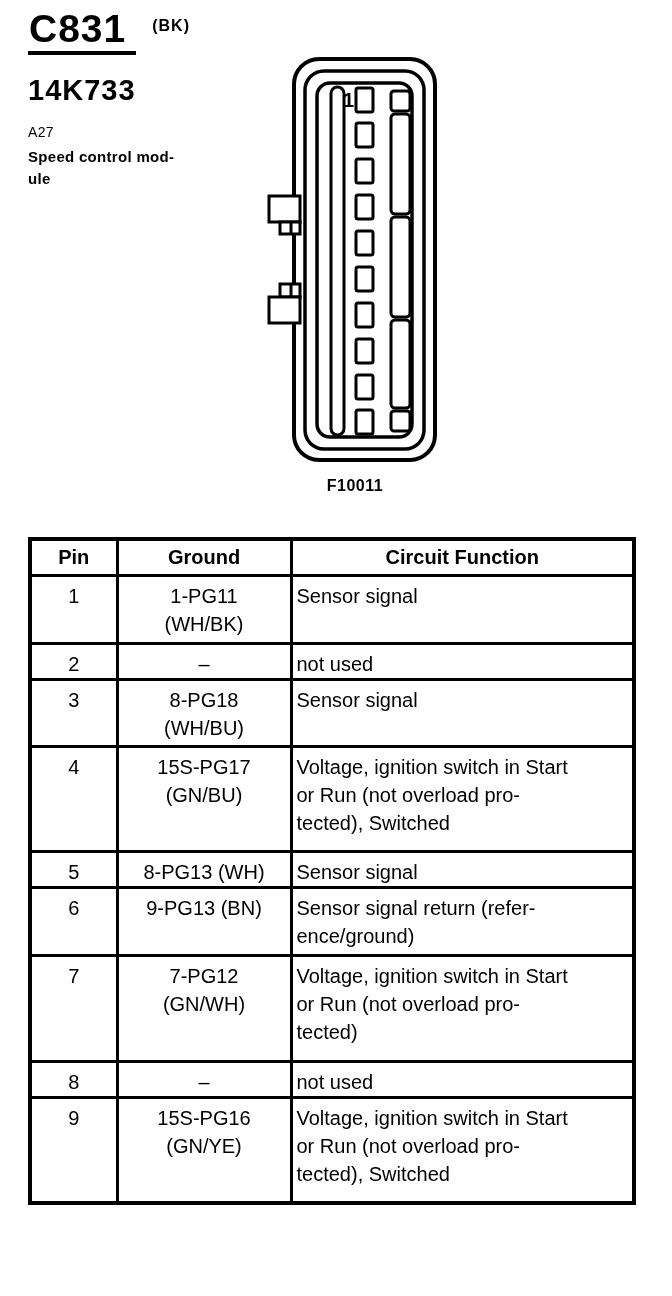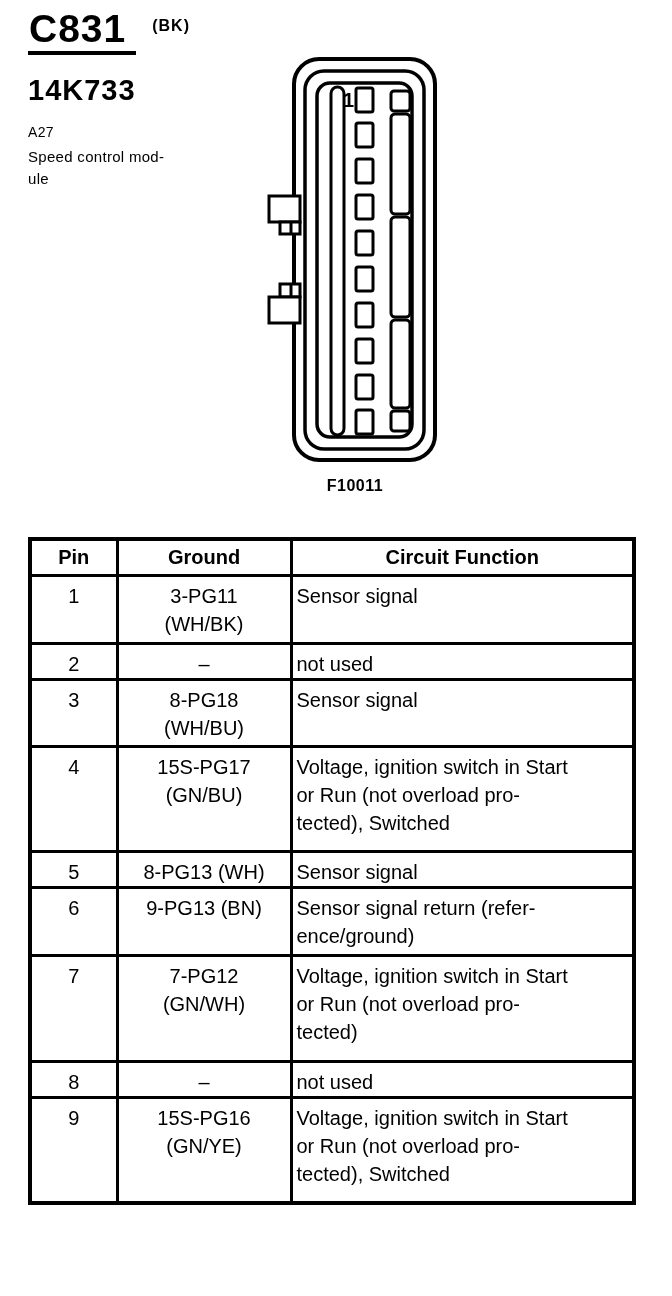--- a/index.html
+++ b/index.html
@@ -28,21 +28,21 @@
     position:absolute; left:28px; top:74px;
     font-size:29px; font-weight:bold; letter-spacing:1px;
   }
   .component-id {
     position:absolute; left:28px; top:124px;
     font-size:14px; letter-spacing:0.3px;
   }
   .component-name {
     position:absolute; left:28px; top:146px;
     font-size:15px; line-height:22px; letter-spacing:0.3px;
-    white-space:pre-line; width:180px;
+    white-space:pre-line; width:180px;font-weight:bold;
   }
   
   .connector-svg { position:absolute; left:255px; top:45px; }
   .figure-caption {
     position:absolute; left:262px; top:477px; width:186px;
     text-align:center; font-size:16px; font-weight:bold; letter-spacing:0.5px;
   }
   
   table.pinout {
     position:absolute; left:28px; top:537px;
@@ -122,21 +122,21 @@
     <thead>
       <tr>
         <th>Pin</th>
         <th>Ground</th>
         <th>Circuit Function</th>
       </tr>
     </thead>
     <tbody>
       <tr style="height:68px">
         <td class="cell-pin">1</td>
-        <td class="cell-circuit">3-PG11
+        <td class="cell-circuit">1-PG11
 (WH/BK)</td>
         <td class="cell-func">Sensor signal</td>
       </tr>
       <tr style="height:33px">
         <td class="cell-pin">2</td>
         <td class="cell-circuit">–</td>
         <td class="cell-func">not used</td>
       </tr>
       <tr style="height:67px">
         <td class="cell-pin">3</td>

